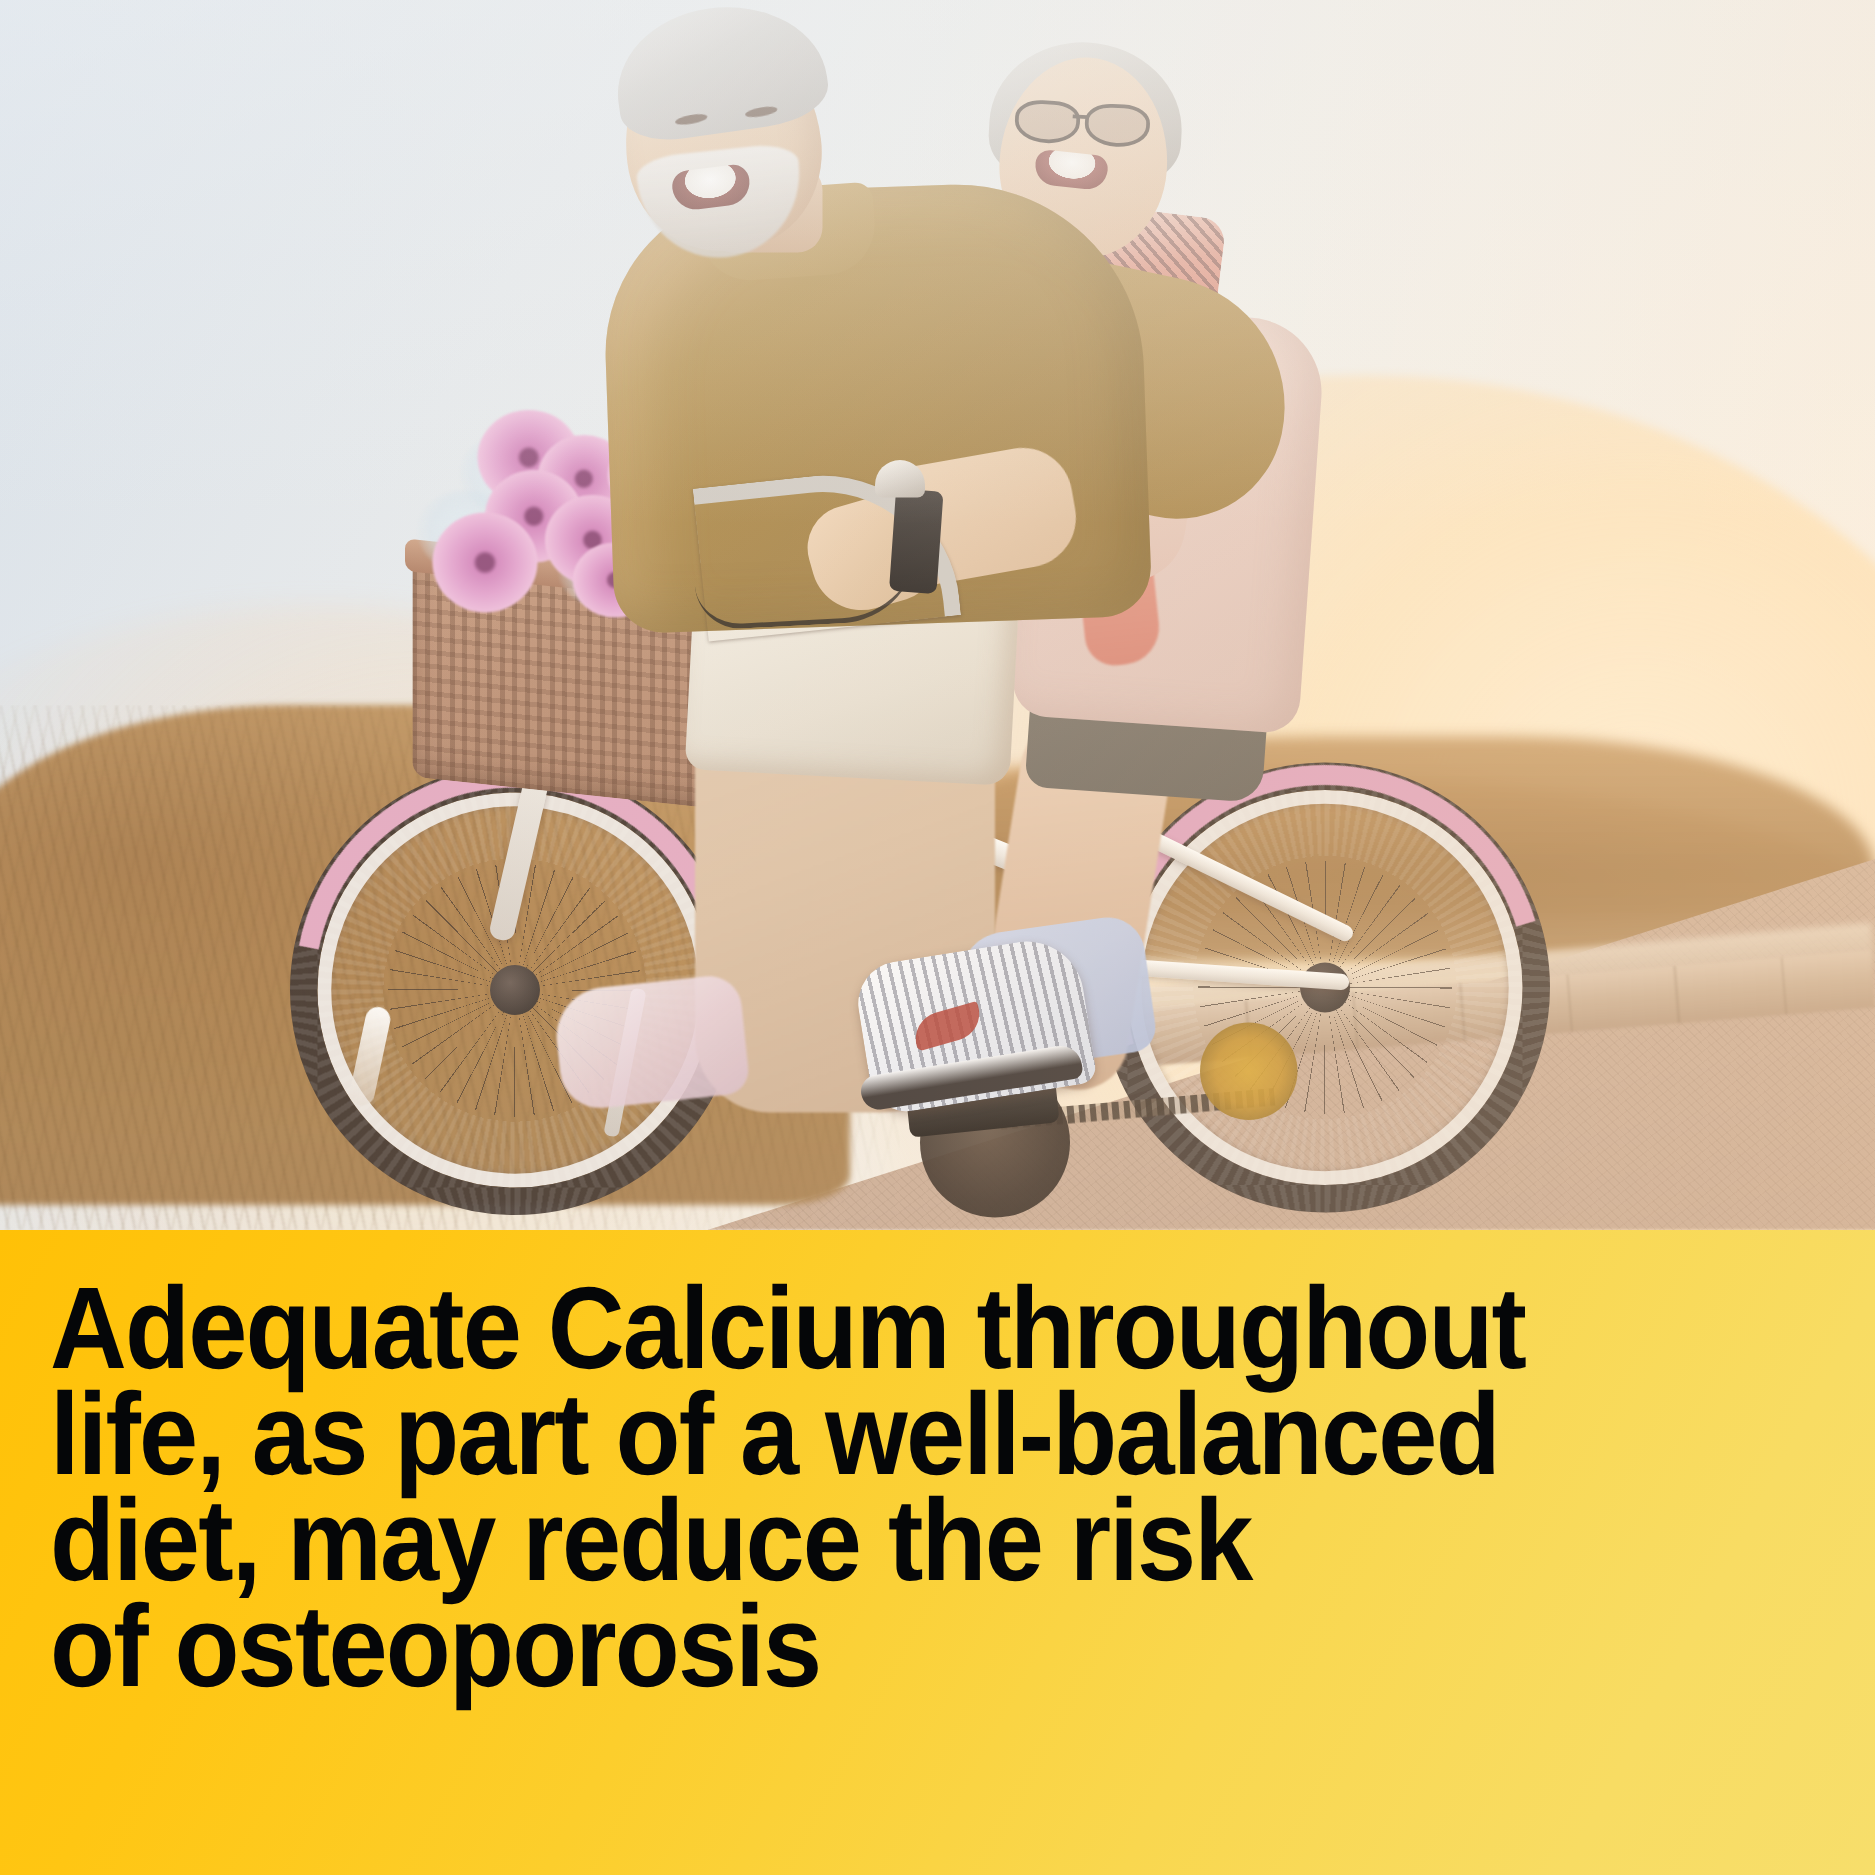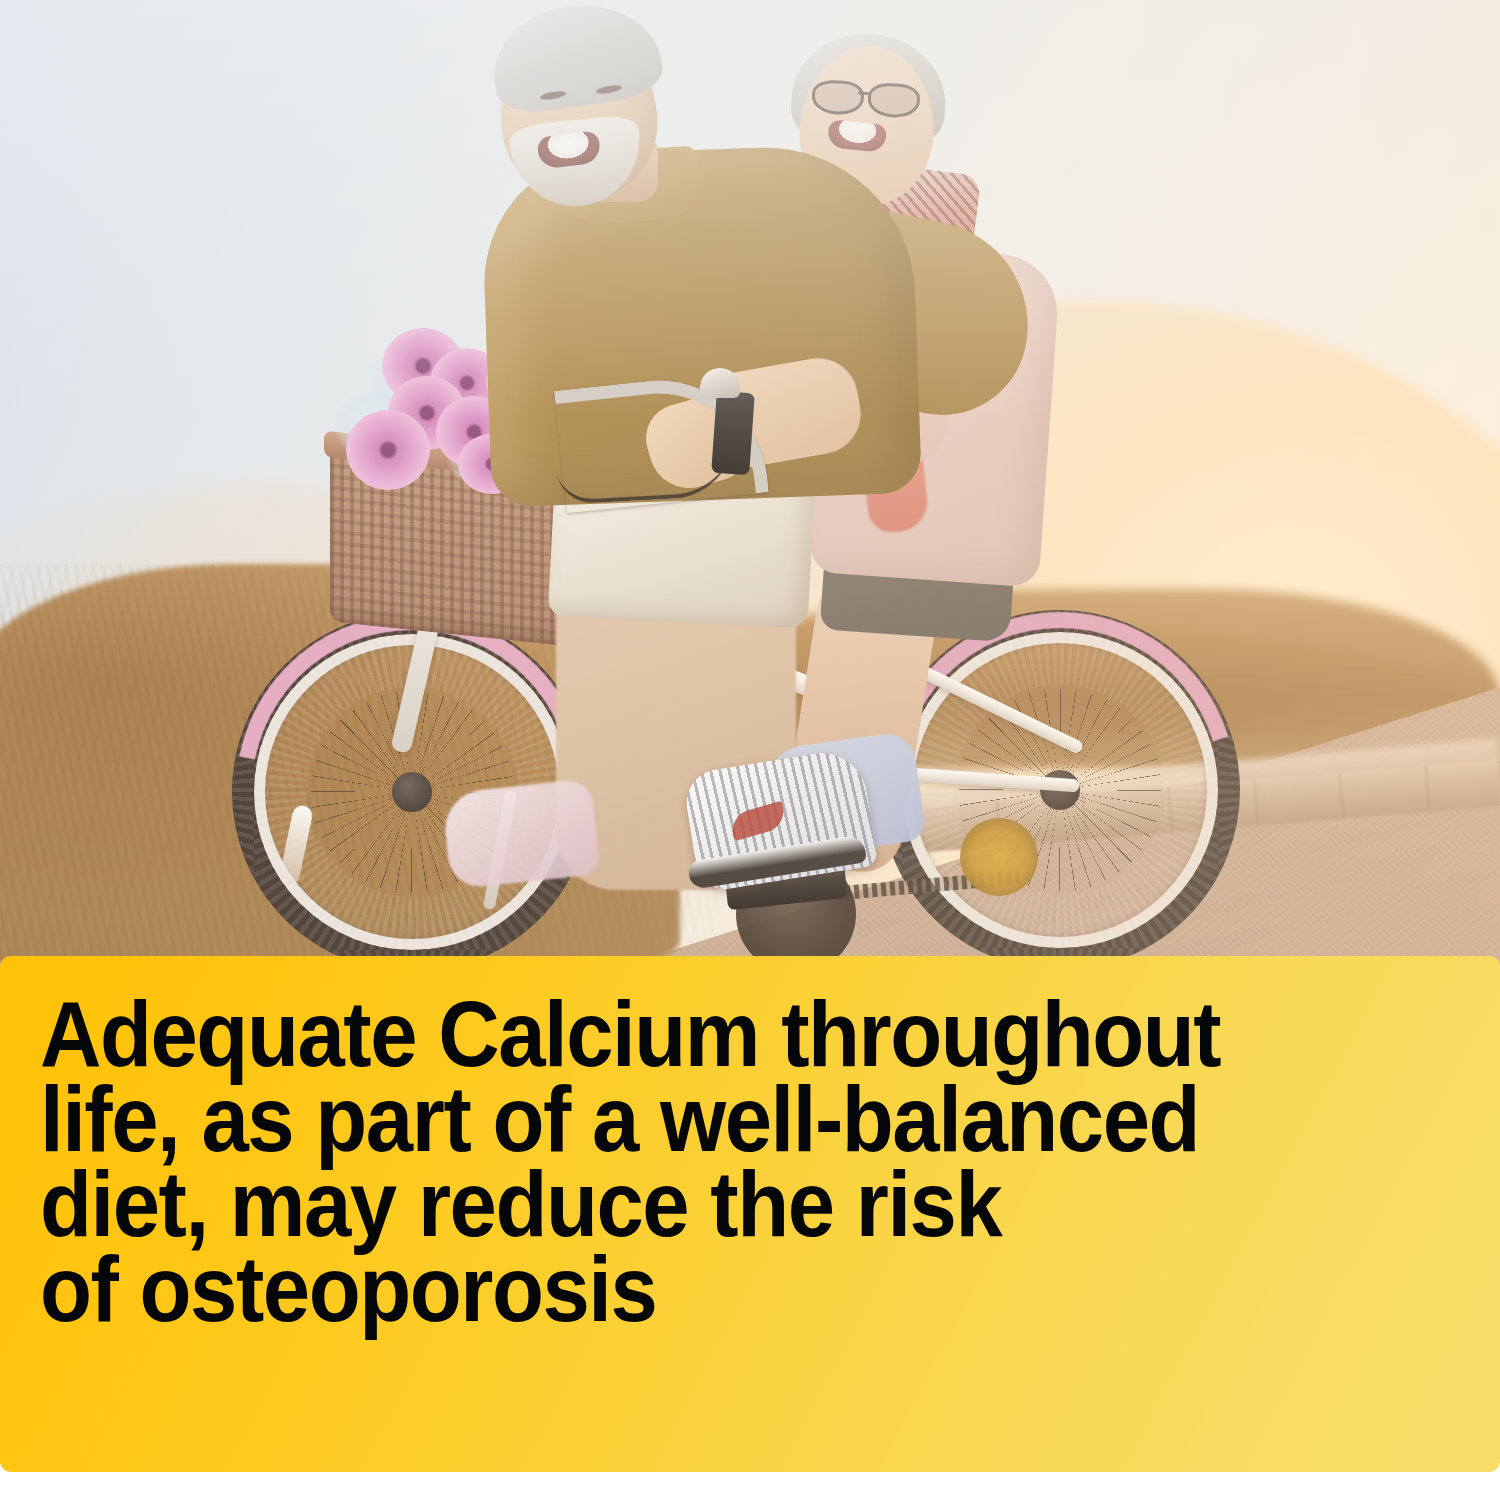--- a/index.html
+++ b/index.html
@@ -640,31 +640,30 @@
   .vignette-top {
     position: absolute; left: 0; top: 0; width: 1500px; height: 420px;
     background: linear-gradient(180deg, rgba(236,240,244,0.55) 0%, rgba(240,240,240,0.0) 100%);
     pointer-events: none;
   }
 
   
   .banner {
     position: absolute;
     left: 0;
-    top: 956px;
+    top: 984px;
     width: 1500px;
     height: 516px;
     background: linear-gradient(118deg,
         #FFC107 0%,
         #FFC613 18%,
         #FCCE2C 40%,
         #F9D74F 66%,
         #F8DC63 86%,
         #F7DE6B 100%);
-    border-radius: 11px;
   }
   .caption {
     position: absolute;
     left: 40px;
     top: 36px;
     width: 1430px;
     color: #050608;
     font-family: "Liberation Sans", sans-serif;
     font-weight: bold;
     font-size: 93px;

